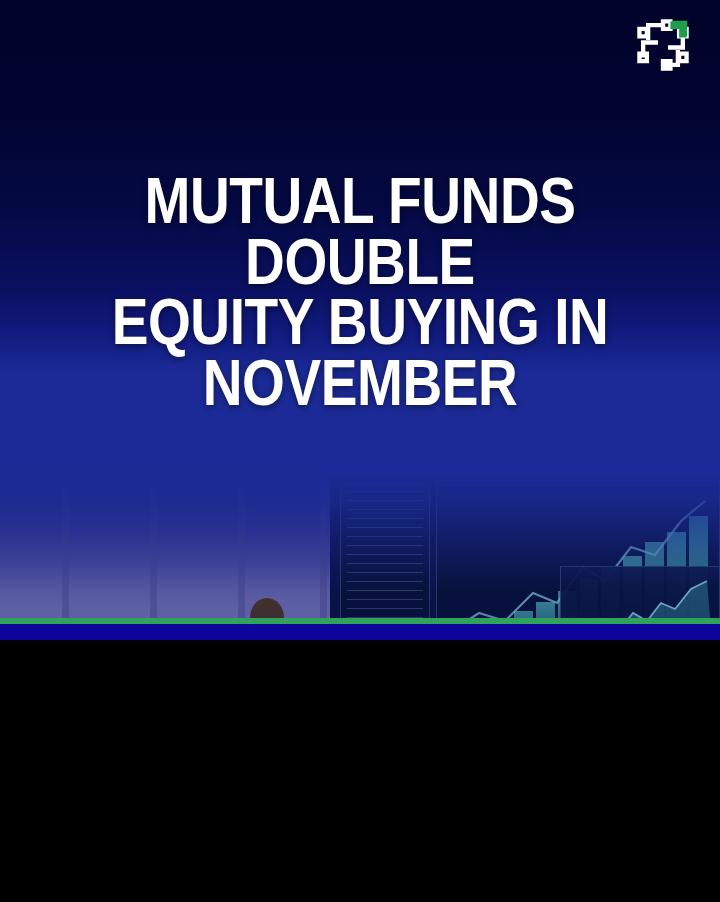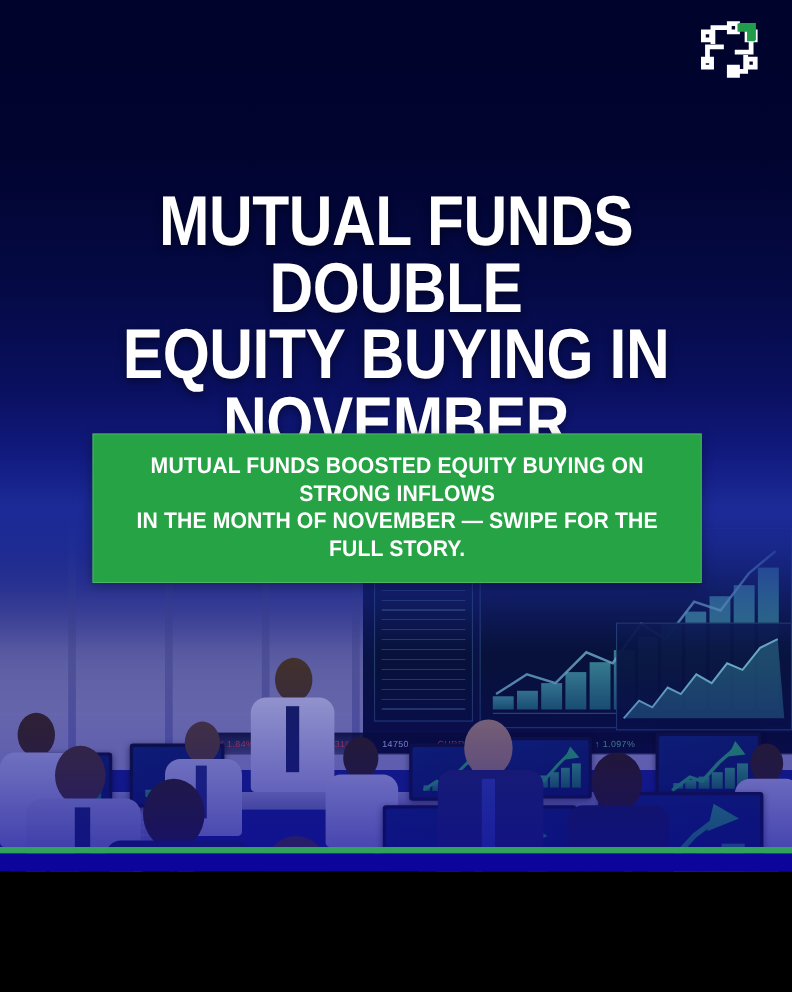--- a/index.html
+++ b/index.html
@@ -1,20 +1,20 @@
 <!DOCTYPE html>
 <html><head>
 <meta charset="utf-8">
 <style>
   html,body{margin:0;padding:0;background:#000;}
   body{font-family:"Liberation Sans",sans-serif;}
 
   #poster{
     position:relative;
-    width:720px;height:792px;
+    width:720px;height:640px;
     overflow:hidden;
     background:#15803d;
   }
 
   
   .bg-base{
     position:absolute;inset:0;
     background:linear-gradient(180deg,
       #00032b 0%,
       #01042f 18%,
@@ -427,23 +427,19 @@
       <path d="M62 12 L88 12 L88 38 L76 38 L76 24 L62 24 Z" fill="#1f9d4a" stroke="none"></path>
       <path d="M64 14 L86 14 L86 36" fill="none" stroke="#1f9d4a" stroke-width="6"></path>
     </svg>
   </div>
 
   <h1 class="headline">
     <span class="l1">MUTUAL FUNDS DOUBLE</span>
     <span class="l2">EQUITY BUYING IN NOVEMBER</span>
   </h1>
 
-  <div class="callout">
-    <p>MUTUAL FUNDS BOOSTED EQUITY BUYING ON STRONG INFLOWS</p>
-    <p>IN THE MONTH OF NOVEMBER — SWIPE FOR THE FULL STORY.</p>
-  </div>
 
   <div class="footer">
     <div class="greenrule"></div>
     <div class="bluebar"></div>
   </div>
 
 </div>
 
 </body></html>

